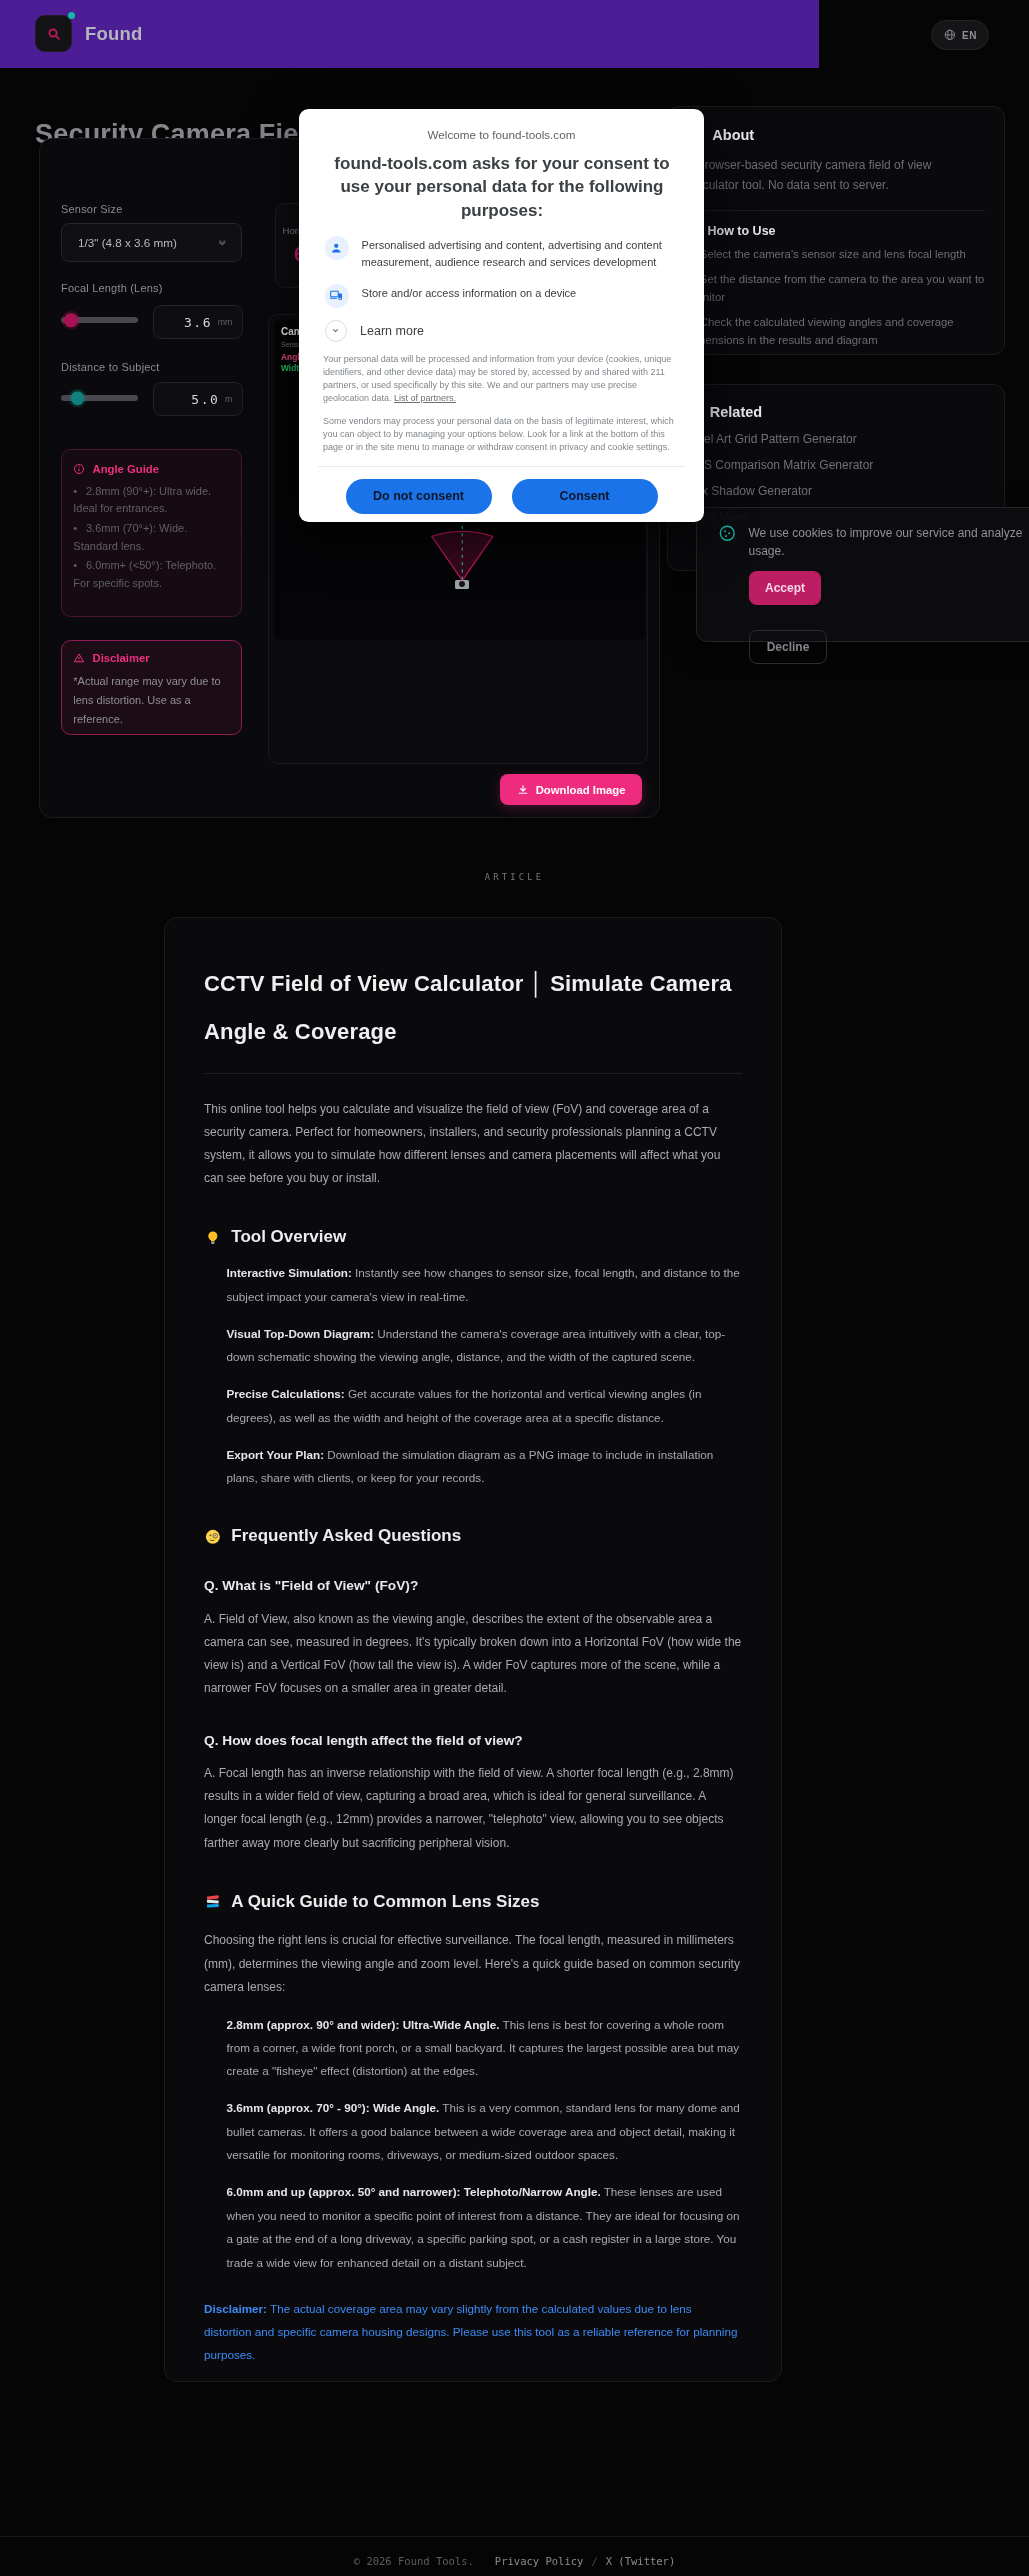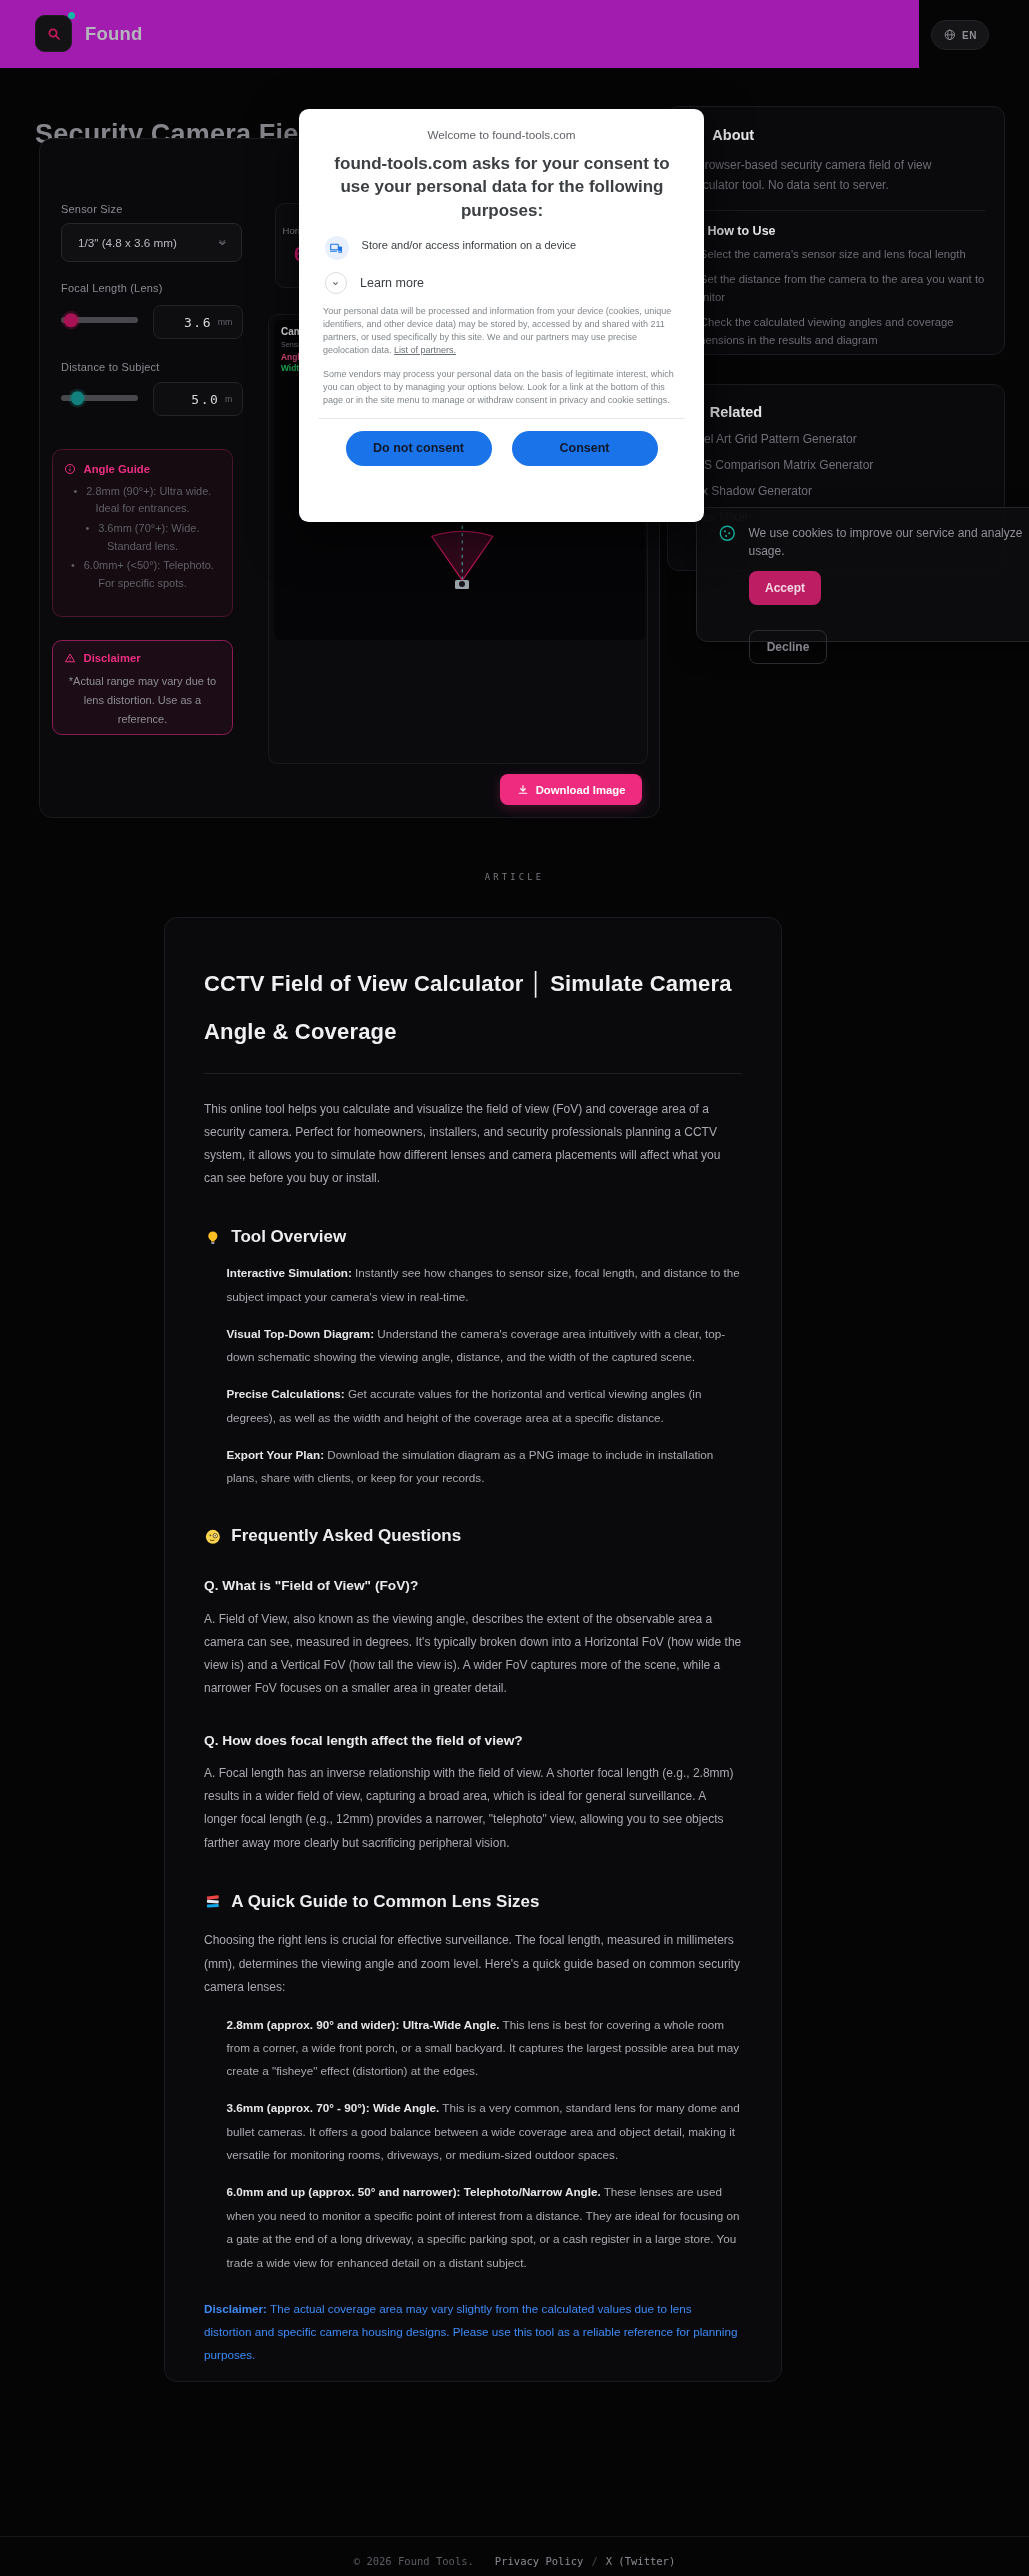--- a/index.html
+++ b/index.html
@@ -1,42 +1,42 @@
 <!DOCTYPE html>
 <html style="font-size:13px"><head>
 <meta charset="utf-8">
 <style>
   * { margin:0; padding:0; box-sizing:border-box; }
   html,body { background:#000; }
   body { font-family:"Liberation Sans", sans-serif; }
   #page { position:relative; width:1029px; height:2576px; background:#050506; overflow:hidden; margin:0 auto; }
 
   
-  .header { position:absolute; left:0; top:0; width:919px; height:68px; background:#a21caf; }
+  .header { position:absolute; left:0; top:0; width:819px; height:68px; background:#4c1d95; }
   .logo-box { position:absolute; left:35px; top:15.3px; width:37px; height:37px; background:#131316; border:0.8px solid #1e1e23; border-radius:9.6px; display:flex; align-items:center; justify-content:center; }
   .logo-dot { position:absolute; left:68px; top:12px; width:7.2px; height:7.2px; border-radius:50%; background:#14b8a6; }
   .brand { position:absolute; left:85px; top:22.5px; font-size:18.5px; font-weight:600; color:#b5b5bc; letter-spacing:0.2px; }
   .lang-pill { position:absolute; left:931px; top:20px; width:58px; height:30px; border-radius:15.3px; background:#151518; border:0.8px solid #232328; display:flex; align-items:center; justify-content:center; gap:5.6px; }
   .lang-pill span { font-size:10px; font-weight:700; color:#8f8f96; letter-spacing:0.8px; }
 
   
   .page-title { position:absolute; left:35px; top:119px; font-size:27px; font-weight:700; color:#85858c; letter-spacing:0.2px; }
 
   
   .tool-card { position:absolute; left:39px; top:138px; width:621px; height:680px; background:#0a0a0d; border:0.8px solid #1b1b20; border-radius:13px; }
   .ctl-label { position:absolute; font-size:11px; color:#8a8a92; letter-spacing:0.2px; }
   .select { position:absolute; left:21px; top:84px; width:181px; height:39px; background:#101013; border:0.8px solid #26262b; border-radius:8px; display:flex; align-items:center; padding:0 11.3px 0 16px; }
   .select .val { flex:1; font-size:11.7px; color:#b9b9c0; }
   .slider { position:absolute; width:77px; height:6.4px; border-radius:3.2px; background:#47474d; }
   .slider .thumb { position:absolute; top:50%; transform:translate(0,-50%); width:13.7px; height:13.7px; border-radius:50%; }
   .valbox { position:absolute; left:113px; width:90px; height:34px; background:#0e0e11; border:0.8px solid #222227; border-radius:8px; display:flex; align-items:center; justify-content:flex-end; padding:0 9.6px; gap:5.6px; }
   .valbox .num { font-family:"DejaVu Sans Mono", monospace; font-size:13px; letter-spacing:1.6px; color:#d6d6da; }
   .valbox .unit { font-size:8.8px; color:#62626a; }
 
-  .mini-card { position:absolute; left:12px; width:181px; border-radius:9.6px;text-align:center; }
+  .mini-card { position:absolute; left:21px; width:181px; border-radius:9.6px; }
   .ag { top:310px; height:168px; background:#160b11; border:0.8px solid #4a152f; padding:13px 11.3px; }
   .dc { top:501px; height:95px; background:#1b0c15; border:0.8px solid #8e1d55; padding:11.3px 11.3px; }
   .mini-head { display:flex; align-items:center; gap:7.2px; font-size:11.3px; font-weight:700; color:#ec2f81; margin-bottom:8px; }
   .ag-item { font-size:11px; line-height:1.58; color:#5f5f67; margin-bottom:2.4px; }
   .ag-item::before { content:"•"; margin-right:8.8px; color:#5f5f67; }
   .dc-text { font-size:11px; line-height:1.7; color:#8e8e96; }
 
   .stat-card { position:absolute; left:235px; top:64px; width:85px; height:85px; background:#0d0d10; border:0.8px solid #1d1d22; border-radius:9.6px; display:flex; flex-direction:column; align-items:center; justify-content:center; text-align:center; padding:4.8px; }
   .stat-card .lb { font-size:9.6px; line-height:1.35; color:#82828a; }
   .stat-card .vl { margin-top:4.8px; font-size:20px; font-weight:700; color:#d4186d; }
@@ -302,20 +302,29 @@
       <div class="btn-decline">Decline</div>
     </div>
   </div>
 
   <div class="consent">
     <div class="c-welcome">Welcome to found-tools.com</div>
     <div class="c-heading">found-tools.com asks for your consent to use your personal data for the following purposes:</div>
 
     <div class="c-purpose">
       <div class="c-picon">
+        <svg width="14.5" height="14.5" viewBox="0 0 24 24" fill="#1a73e8">
+            <circle cx="12" cy="8" r="3.5"></circle>
+            <path d="M4.8 19c.9-3.4 3.8-5.2 7.2-5.2s6.3 1.8 7.2 5.2z"></path>
+          </svg>
+      </div>
+      <div class="c-ptext">Personalised advertising and content, advertising and content measurement, audience research and services development</div>
+    </div>
+    <div class="c-purpose">
+      <div class="c-picon">
         <svg width="14.5" height="14.5" viewBox="0 0 24 24" fill="none" stroke="#1a73e8" stroke-width="1.8">
             <rect x="2.8" y="5.5" width="12.5" height="9" rx="1"></rect>
             <line x1="1.8" y1="17" x2="13" y2="17"></line>
             <rect x="15.5" y="9" width="6" height="10.5" rx="1.5" fill="#1a73e8" stroke="none"></rect>
             <line x1="17" y1="17.2" x2="20" y2="17.2" stroke="#fff" stroke-width="1.2"></line>
           </svg>
       </div>
       <div class="c-ptext">Store and/or access information on a device</div>
     </div>
 

